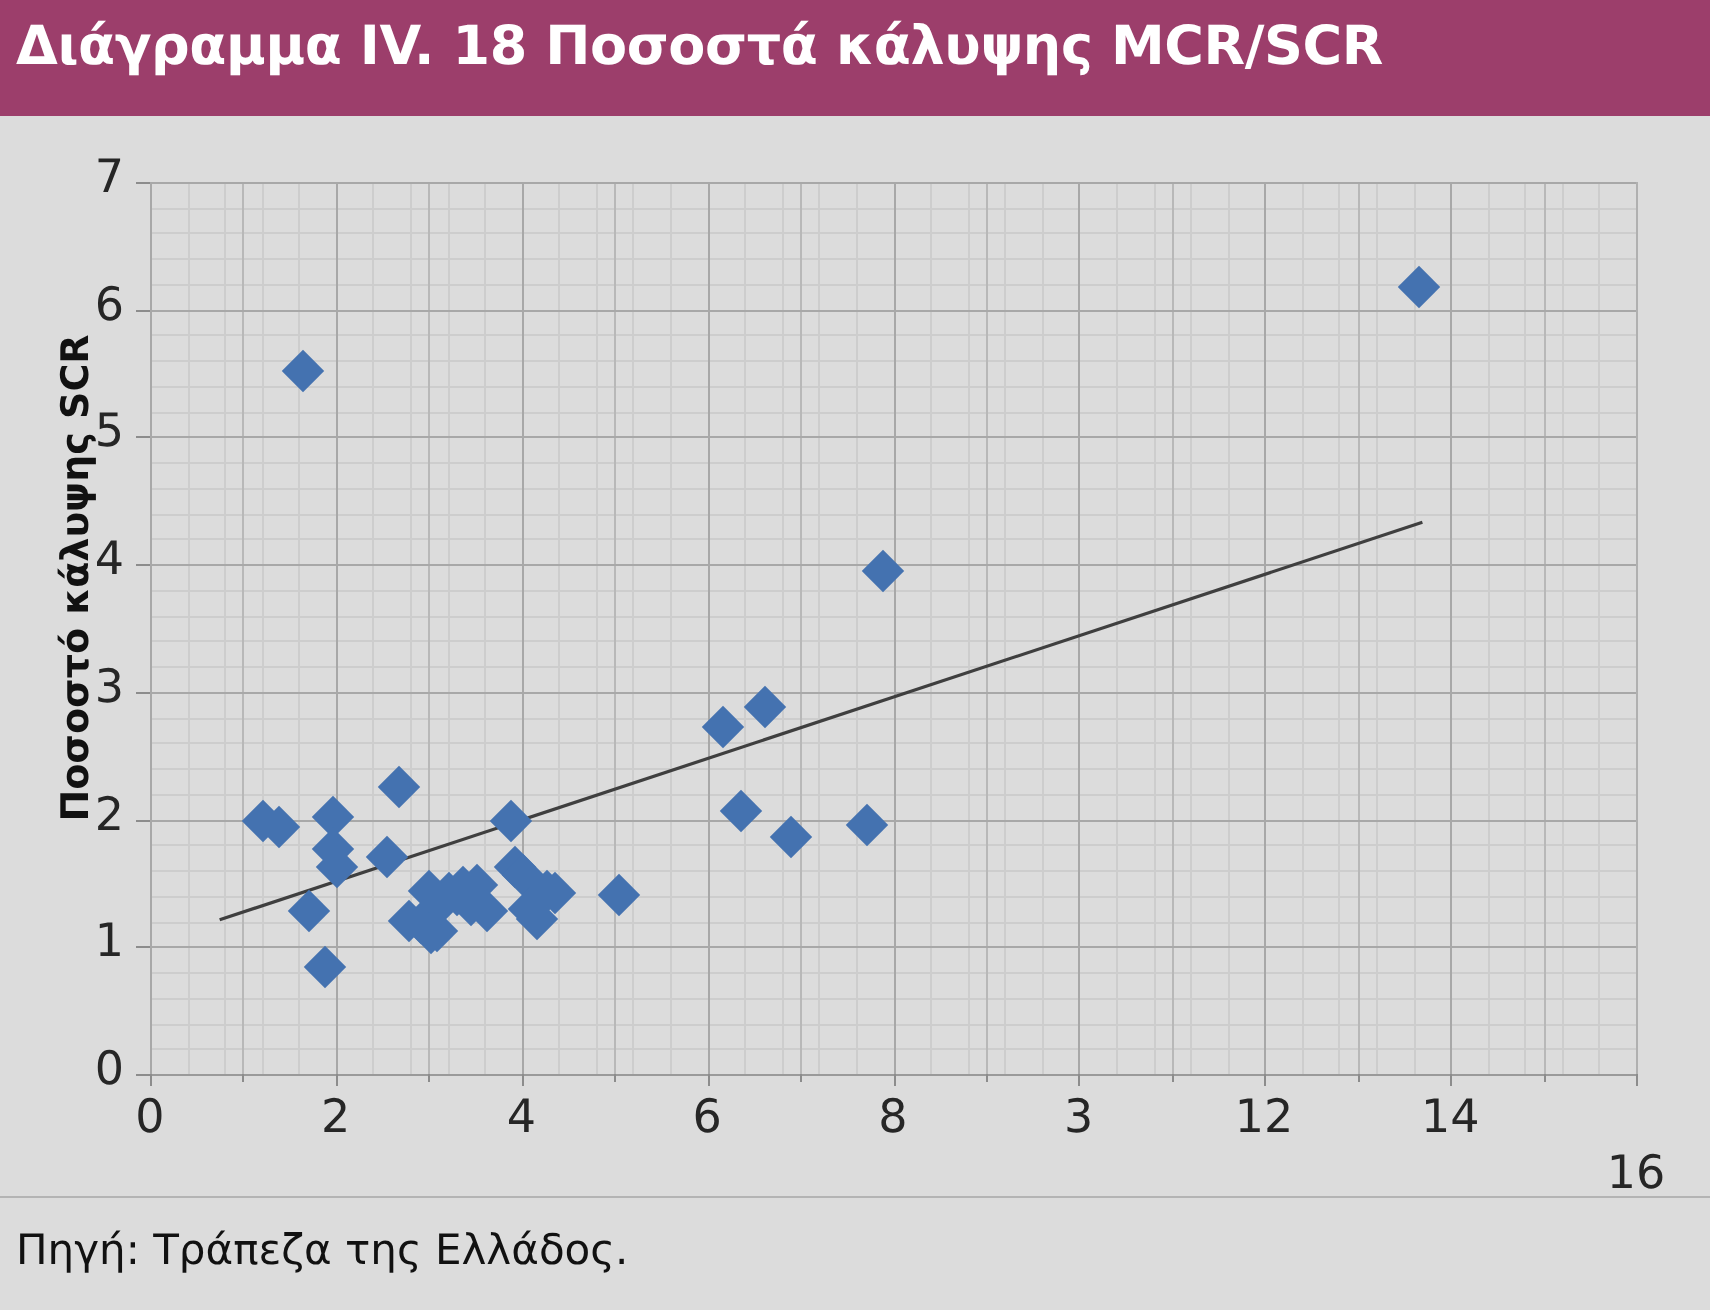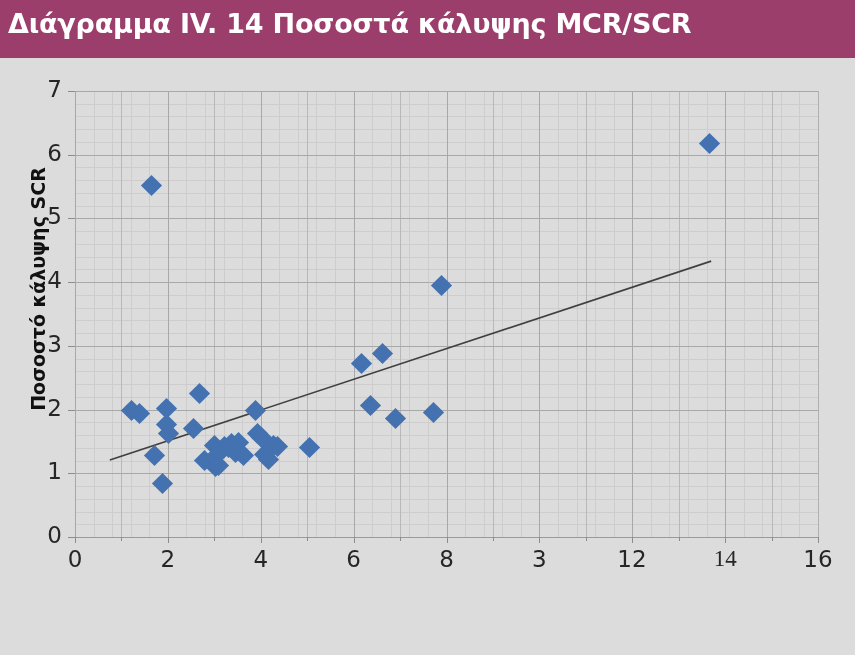--- a/index.html
+++ b/index.html
@@ -194,21 +194,21 @@
     color: #111111;
     font-family: "DejaVu Sans", sans-serif;
   }
 </style>
 </head>
 <body>
 
 <div id="page">
 
   <div id="title-bar">
-    <div id="title-text">Διάγραμμα IV. 14 Ποσοστά κάλυψης MCR/SCR</div>
+    <div id="title-text">Διάγραμμα IV. 18 Ποσοστά κάλυψης MCR/SCR</div>
   </div>
 
   <div id="chart-area">
 
     <div class="axis-edge-top"></div>
     <div class="axis-edge-right"></div>
     <div class="axis-line-y"></div>
     <div class="axis-line-x"></div>
 
     <div id="plot">
@@ -392,21 +392,24 @@
         <div class="tick-x" style="left: 725.13px;"></div>
         <div class="tick-x minor" style="left: 771.56px;"></div>
         <div class="tick-x" style="left: 818px;"></div>
         <div class="xlabel" style="left: 75px;">0</div>
         <div class="xlabel" style="left: 167.88px;">2</div>
         <div class="xlabel" style="left: 260.75px;">4</div>
         <div class="xlabel" style="left: 353.63px;">6</div>
         <div class="xlabel" style="left: 446.5px;">8</div>
         <div class="xlabel" style="left: 539.38px;">3</div>
         <div class="xlabel" style="left: 632px;">12</div>
-        <div class="xlabel" style="left: 725.13px; font-family: Liberation Serif, serif;">14</div>
-        <div class="xlabel" style="left: 818px;">16</div>
+        <div class="xlabel" style="left: 725.13px;">14</div>
+        <div class="xlabel" style="left: 818px; margin-top: 28px;">16</div>
       </div>
 
     <div id="y-axis-title">Ποσοστό κάλυψης SCR</div>
   </div>
 
+  <div id="source-bar">
+    <div id="source-text">Πηγή: Τράπεζα της Ελλάδος.</div>
+  </div>
 
 </div>
 
 </body></html>

